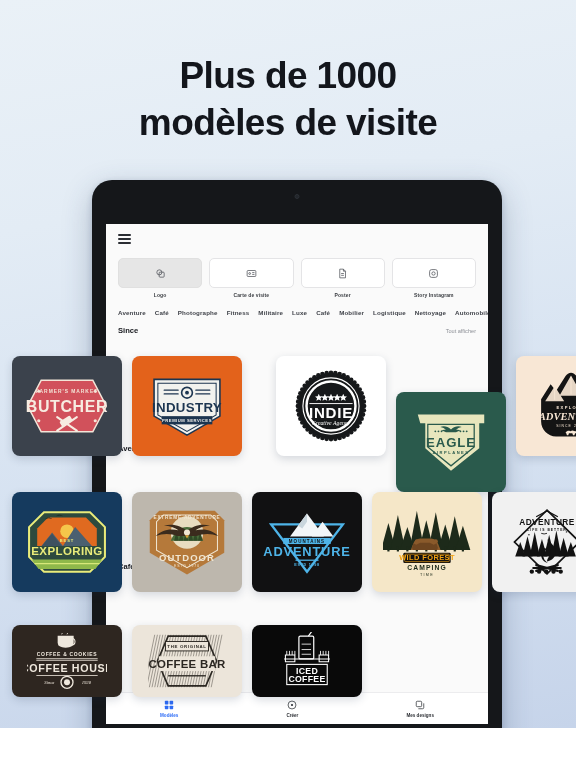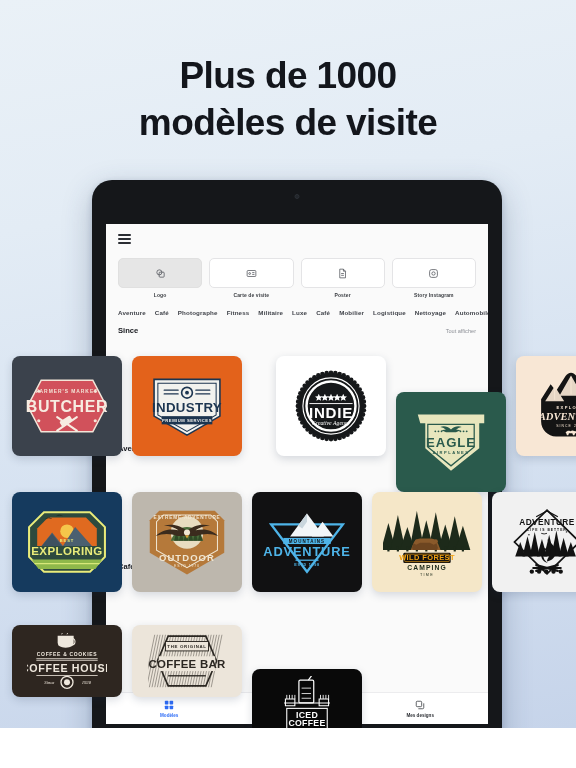--- a/index.html
+++ b/index.html
@@ -553,21 +553,21 @@
               <path d="M110 4 L94 82"></path>
             </g>
       <rect x="26" y="14" width="64" height="14" fill="#ece5da" stroke="#2b2722" stroke-width="1.4"></rect>
       <text x="58" y="24" text-anchor="middle" fill="#2b2722" font-family="Liberation Sans" font-size="6.5" font-weight="700" letter-spacing="1">THE ORIGINAL</text>
       <rect x="16" y="36" width="84" height="22" fill="#ece5da"></rect>
       <text x="58" y="53" text-anchor="middle" fill="#2b2722" font-family="Liberation Sans" font-size="17" font-weight="700" letter-spacing=".4">COFFEE BAR</text>
       <rect x="30" y="64" width="56" height="2" fill="#2b2722"></rect>
           </svg>
         </span>
       </div>
-      <div class="card small" style="background: rgb(9, 9, 9); margin-top: 44px;">
+      <div class="card small" style="background: rgb(9, 9, 9);">
         <span>
           <svg width="66" height="58" viewBox="0 0 96 86">
       <rect x="36" y="6" width="22" height="34" rx="2" fill="none" stroke="#ffffff" stroke-width="1.8"></rect>
       <path d="M40 18h14M40 26h14M40 33h14" stroke="#ffffff" stroke-width="1.2"></path>
       <path d="M50 6 L56 -2" stroke="#ffffff" stroke-width="1.8"></path>
       <path d="M16 34h14v10H16zM66 34h14v10H66z" fill="none" stroke="#ffffff" stroke-width="1.6"></path>
       <path d="M14 40h68" stroke="#ffffff" stroke-width="1.6"></path>
       <g stroke="#ffffff" stroke-width="1.3">
               <path d="M18 34 v-6"></path>
               <path d="M68 34 v-6"></path>

